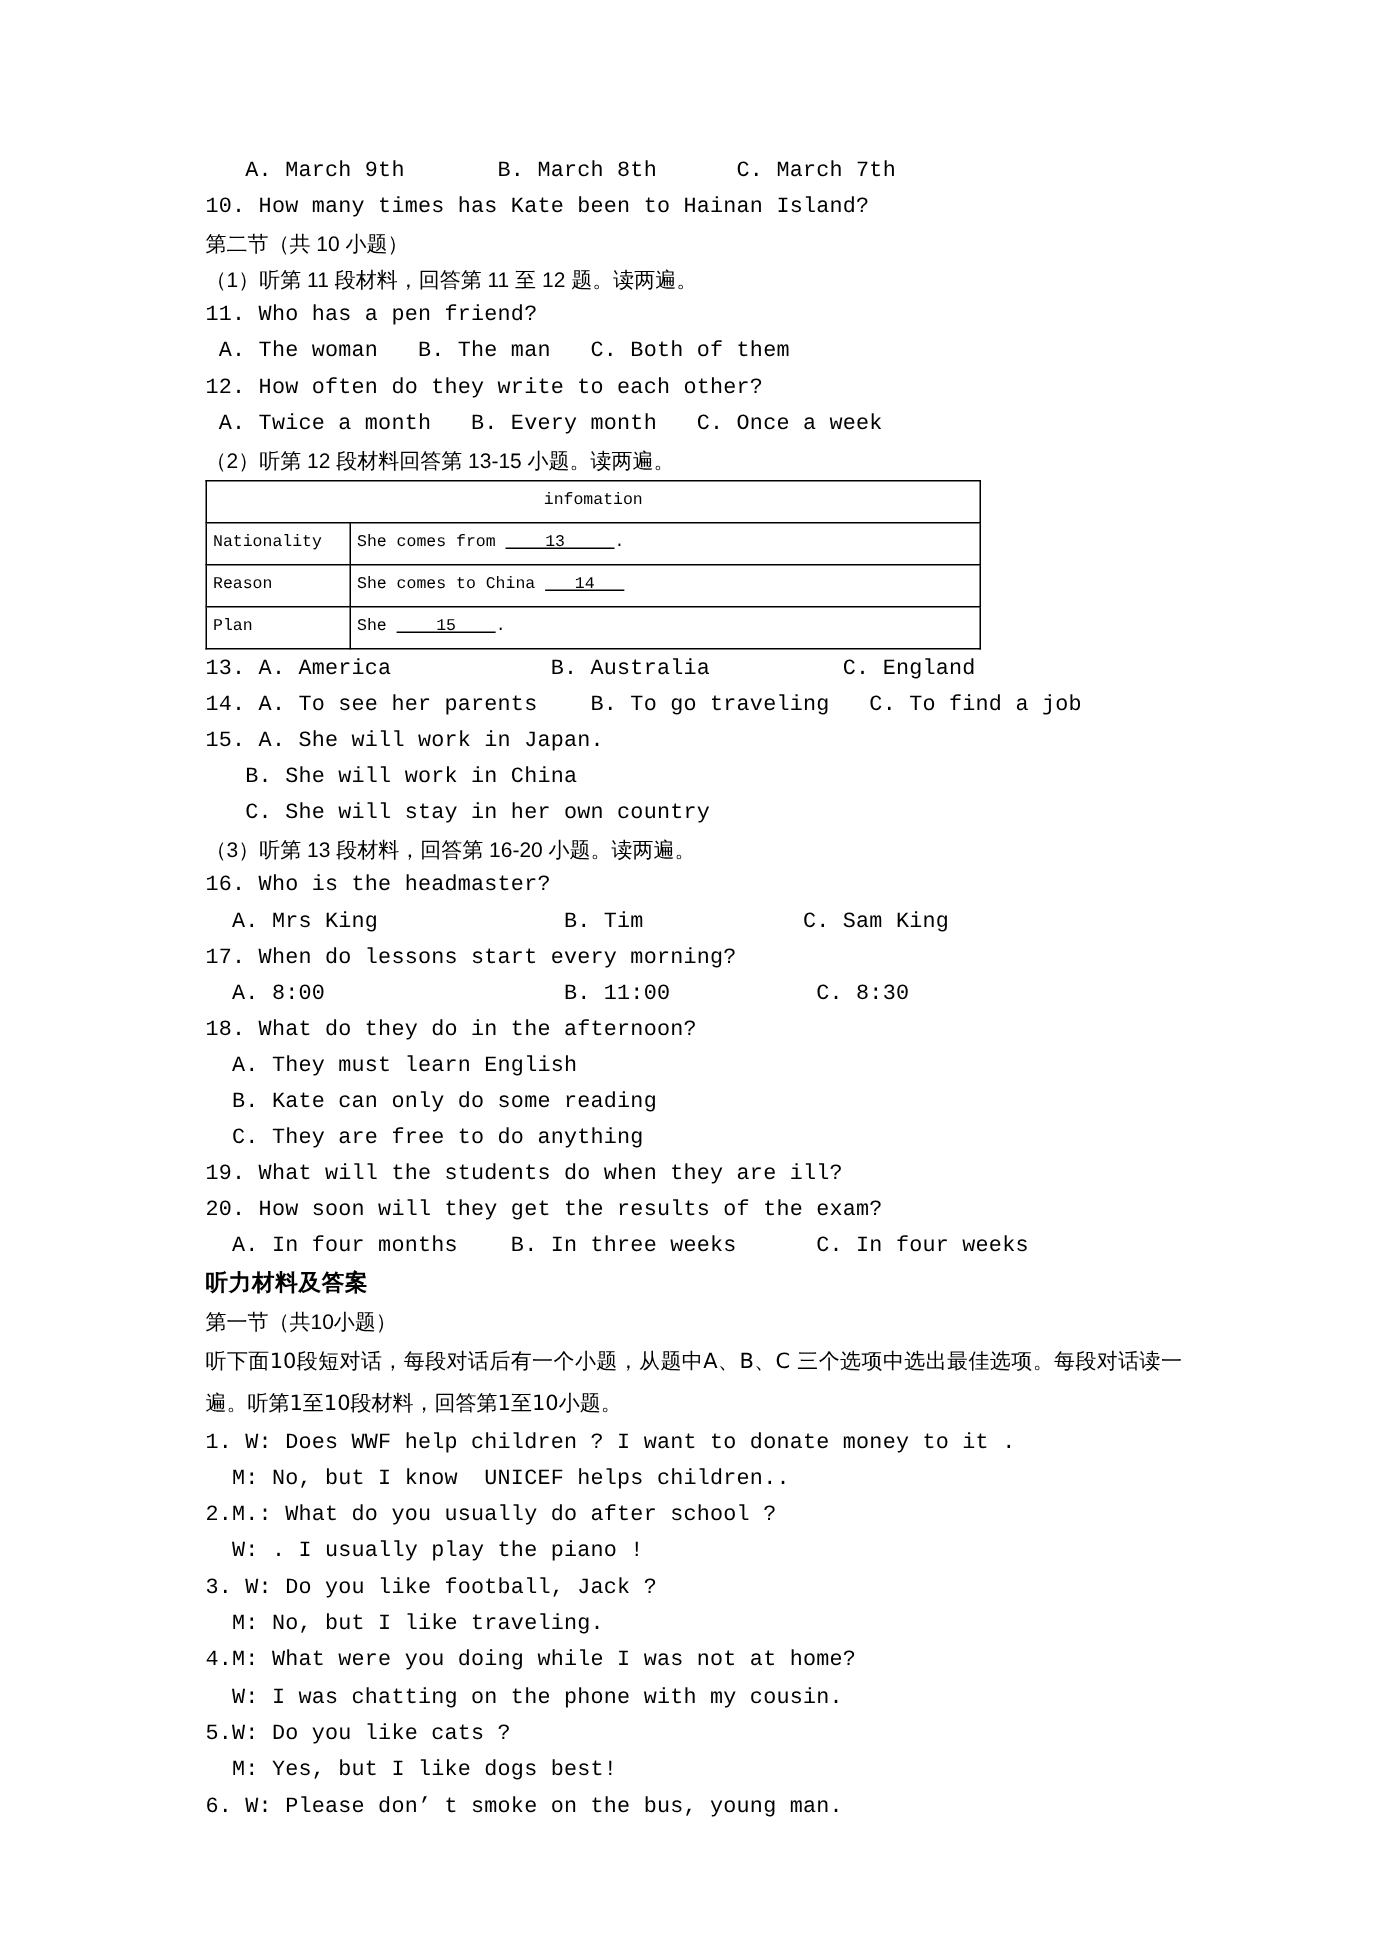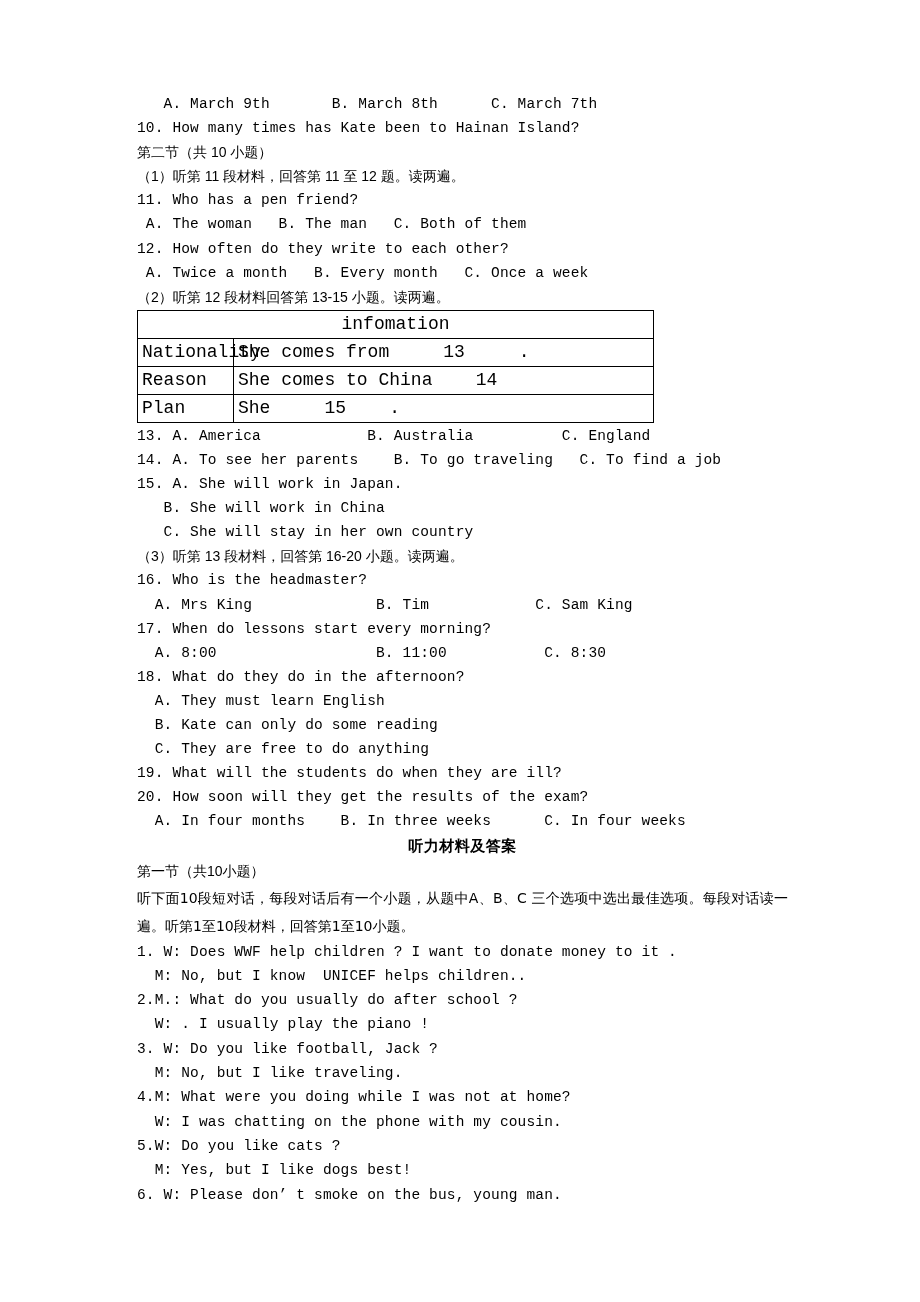--- a/index.html
+++ b/index.html
@@ -11,21 +11,21 @@
     width: 920px;
     height: 1302px;
     position: relative;
     font-family: "Liberation Mono", "DejaVu Sans Mono", monospace;
     color: #000000;
     overflow: hidden;
   }
   .page {
     position: absolute;
     left: 137px;
-    top: 92px;
+    top: 102px;
     width: 651px;
   }
   
   .ln {
     font-family: "Liberation Mono", "DejaVu Sans Mono", monospace;
     font-size: 14.5px;
     line-height: 24.1px;
     white-space: pre;
     letter-spacing: 0.15px;
   }
@@ -41,47 +41,48 @@
     line-height: 28px;
     white-space: normal;
     text-align: justify;
     width: 651px;
   }
   .heading {
     font-family: Liberation Sans, sans-serif;
     font-size: 15px;
     font-weight: bold;
     line-height: 26px;
-    text-align: center;
+    text-align: left;
     width: 651px;
     letter-spacing: 0.5px;
   }
   
   .info-table {
     border-collapse: collapse;
     width: 516px;
     margin: 1px 0 1px 0;
     table-layout: fixed;
   }
   .info-table td {
     border: 1px solid #000000;
     font-family: "Liberation Mono", "DejaVu Sans Mono", monospace;
-    font-size: 18px;
+    font-size: 11px;
     line-height: 22px;
     padding: 2px 4px 3px 4px;
     white-space: pre;
     vertical-align: middle;
     margin-left: 45px;
   }
   .info-table td.hdr {
     text-align: center;
   }
   .info-table col.c1 { width: 96px; }
   .info-table col.c2 { width: 420px; }
   .blank {
+    text-decoration: underline;
     white-space: pre;
   }
 </style>
 </head>
 <body>
 
 <div class="page">
 
   <div class="ln">   A. March 9th       B. March 8th      C. March 7th</div>
   <div class="ln">10. How many times has Kate been to Hainan Island?</div>

